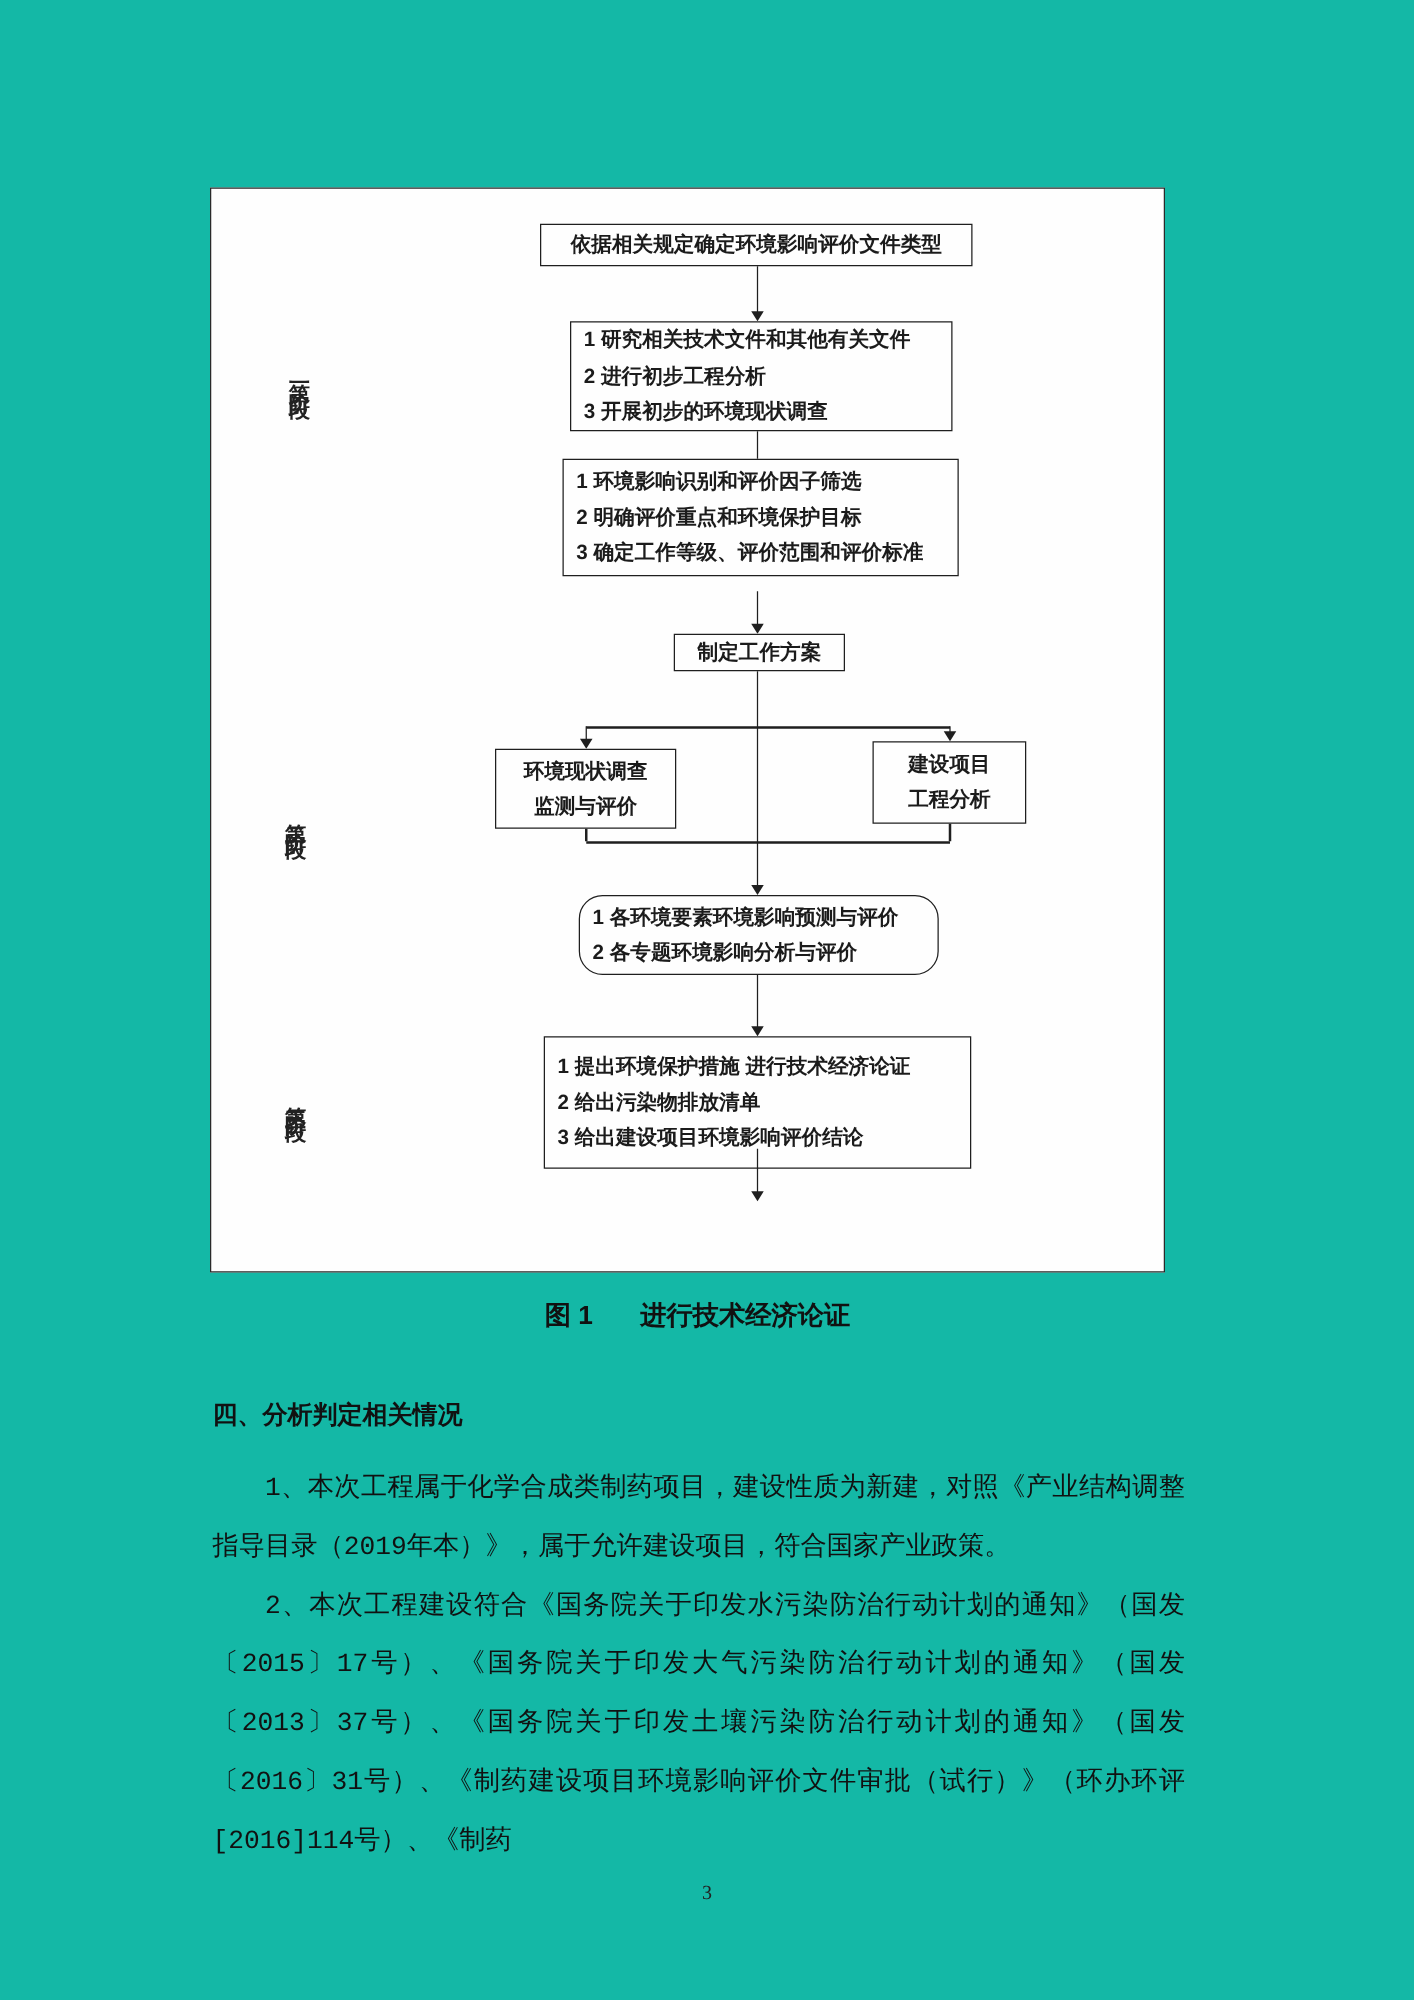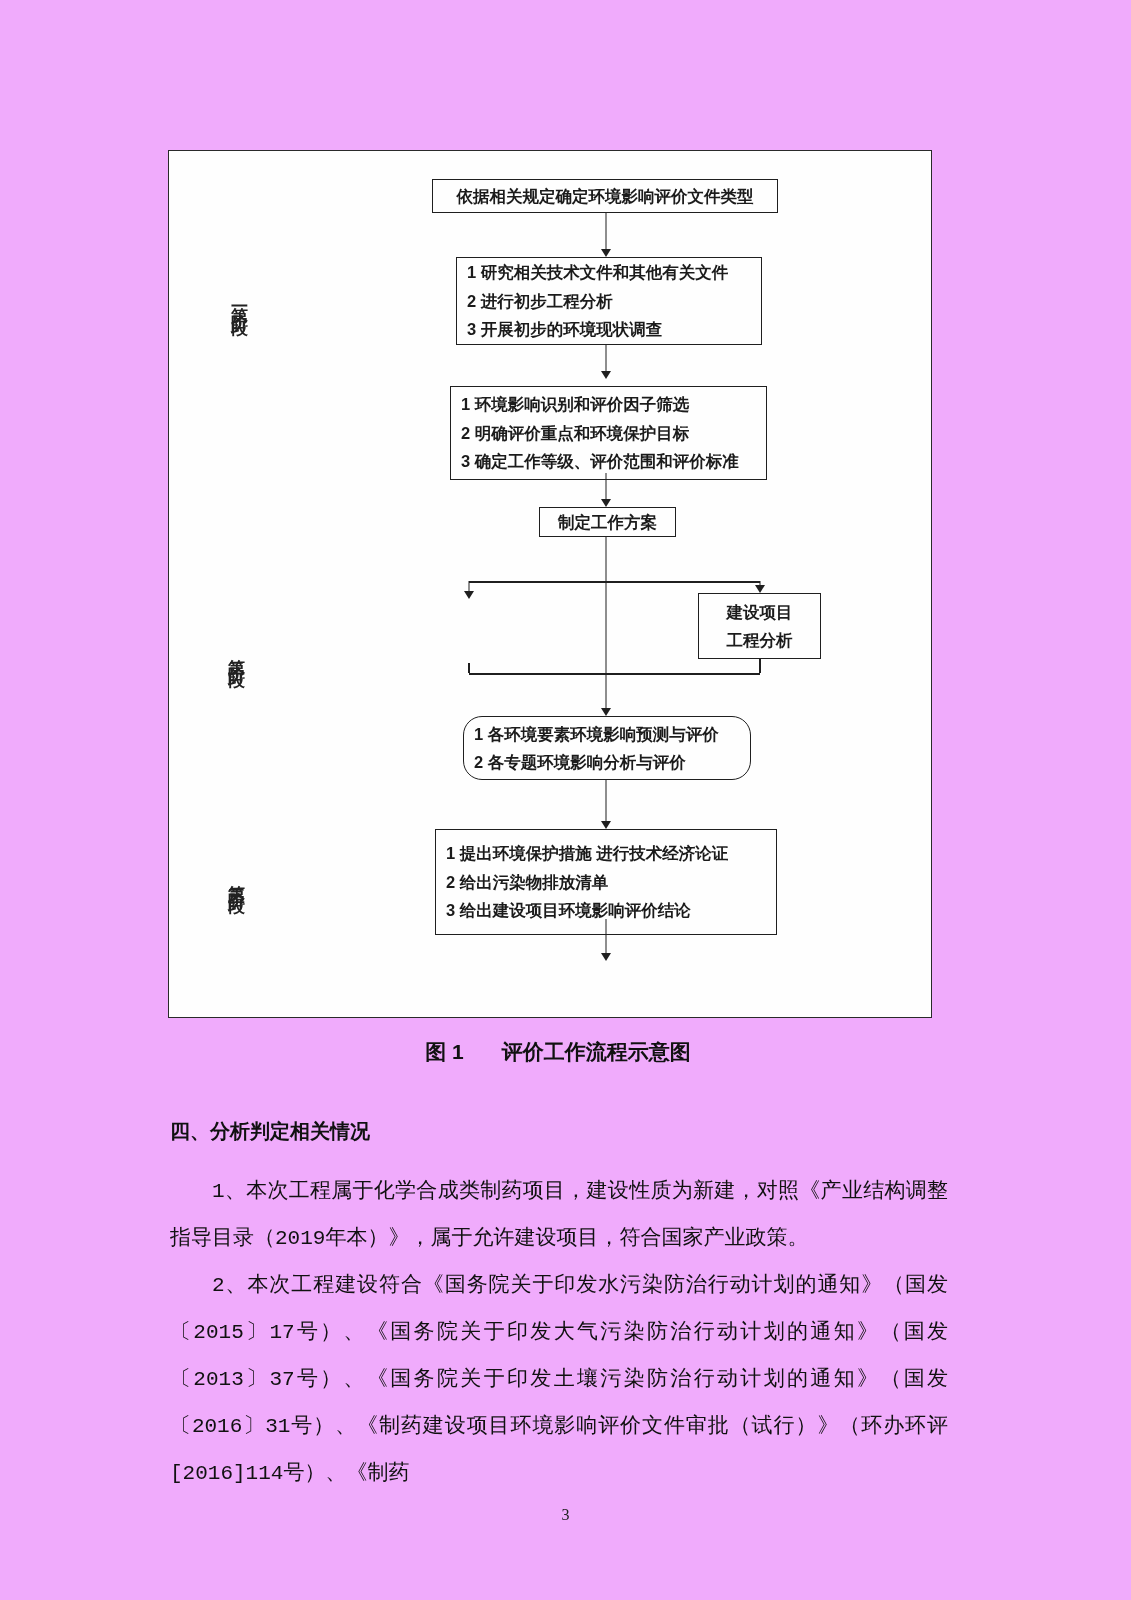--- a/index.html
+++ b/index.html
@@ -1,21 +1,21 @@
 <!DOCTYPE html>
 <html><head>
 <meta charset="utf-8">
 <style>
   * { margin: 0; padding: 0; box-sizing: border-box; }
   html, body { background: #ffffff; }
   .page {
     position: relative;
     width: 1131px;
     height: 1600px;
-    background: #f0abfc;
+    background: #14b8a6;
     font-family: "Liberation Serif", "DejaVu Serif", serif;
     color: #1a1a1a;
     overflow: hidden;
   }
 
   
   .figure-box {
     position: absolute;
     left: 168px; top: 150px;
     width: 764px; height: 868px;
@@ -126,36 +126,40 @@
     </div>
     <div class="arrow-down" style="left:430px; top:62px; height:44px;"></div>
 
     <div class="node listed" style="left:287px; top:106px; width:306px; height:88px;">
       <div>1 研究相关技术文件和其他有关文件</div>
       <div>2 进行初步工程分析</div>
       <div>3 开展初步的环境现状调查</div>
     </div>
     <div class="arrow-down" style="left:430px; top:194px; height:34px;"></div>
 
-    <div class="node listed" style="left:281px; top:235px; width:317px; height:94px;">
+    <div class="node listed" style="left:281px; top:216px; width:317px; height:94px;">
       <div>1 环境影响识别和评价因子筛选</div>
       <div>2 明确评价重点和环境保护目标</div>
       <div>3 确定工作等级、评价范围和评价标准</div>
     </div>
     <div class="arrow-down" style="left:430px; top:322px; height:34px;"></div>
 
     <div class="node centered" style="left:370px; top:356px; width:137px; height:30px;">
       <div>制定工作方案</div>
     </div>
 
     <div class="arrow-down" style="left:430px; top:386px; height:179px;"></div>
     <div class="hline" style="left:300px; top:430px; width:291px;"></div>
     <div class="arrow-down" style="left:293px; top:430px; height:18px;"></div>
     <div class="arrow-down" style="left:584px; top:430px; height:12px;"></div>
 
+    <div class="node centered" style="left:227px; top:448px; width:145px; height:64px;">
+      <div>环境现状调查</div>
+      <div>监测与评价</div>
+    </div>
 
     <div class="node centered" style="left:529px; top:442px; width:123px; height:66px;">
       <div>建设项目</div>
       <div>工程分析</div>
     </div>
 
     <div class="vline" style="left:299px; top:512px; height:10px;"></div>
     <div class="vline" style="left:590px; top:508px; height:14px;"></div>
     <div class="hline" style="left:300px; top:522px; width:291px;"></div>
 
@@ -169,21 +173,21 @@
       <div>1 提出环境保护措施  进行技术经济论证</div>
       <div>2 给出污染物排放清单</div>
       <div>3 给出建设项目环境影响评价结论</div>
     </div>
     <div class="arrow-down" style="left:430px; top:768px; height:42px;"></div>
 
 
   </div>
 
   <div class="figure-caption">
-    <span class="cap-label">图 1</span><span>评价工作流程示意图</span>
+    <span class="cap-label">图 1</span><span>进行技术经济论证</span>
   </div>
 
   <div class="section-heading">四、分析判定相关情况</div>
 
   <div class="body-text">
     <p>1、本次工程属于化学合成类制药项目，建设性质为新建，对照《产业结构调整指导目录（2019年本）》，属于允许建设项目，符合国家产业政策。</p>
     <p>2、本次工程建设符合《国务院关于印发水污染防治行动计划的通知》（国发〔2015〕17号）、《国务院关于印发大气污染防治行动计划的通知》（国发〔2013〕37号）、《国务院关于印发土壤污染防治行动计划的通知》（国发〔2016〕31号）、《制药建设项目环境影响评价文件审批（试行）》（环办环评[2016]114号）、《制药</p>
   </div>
 
   <div class="page-number">3</div>

